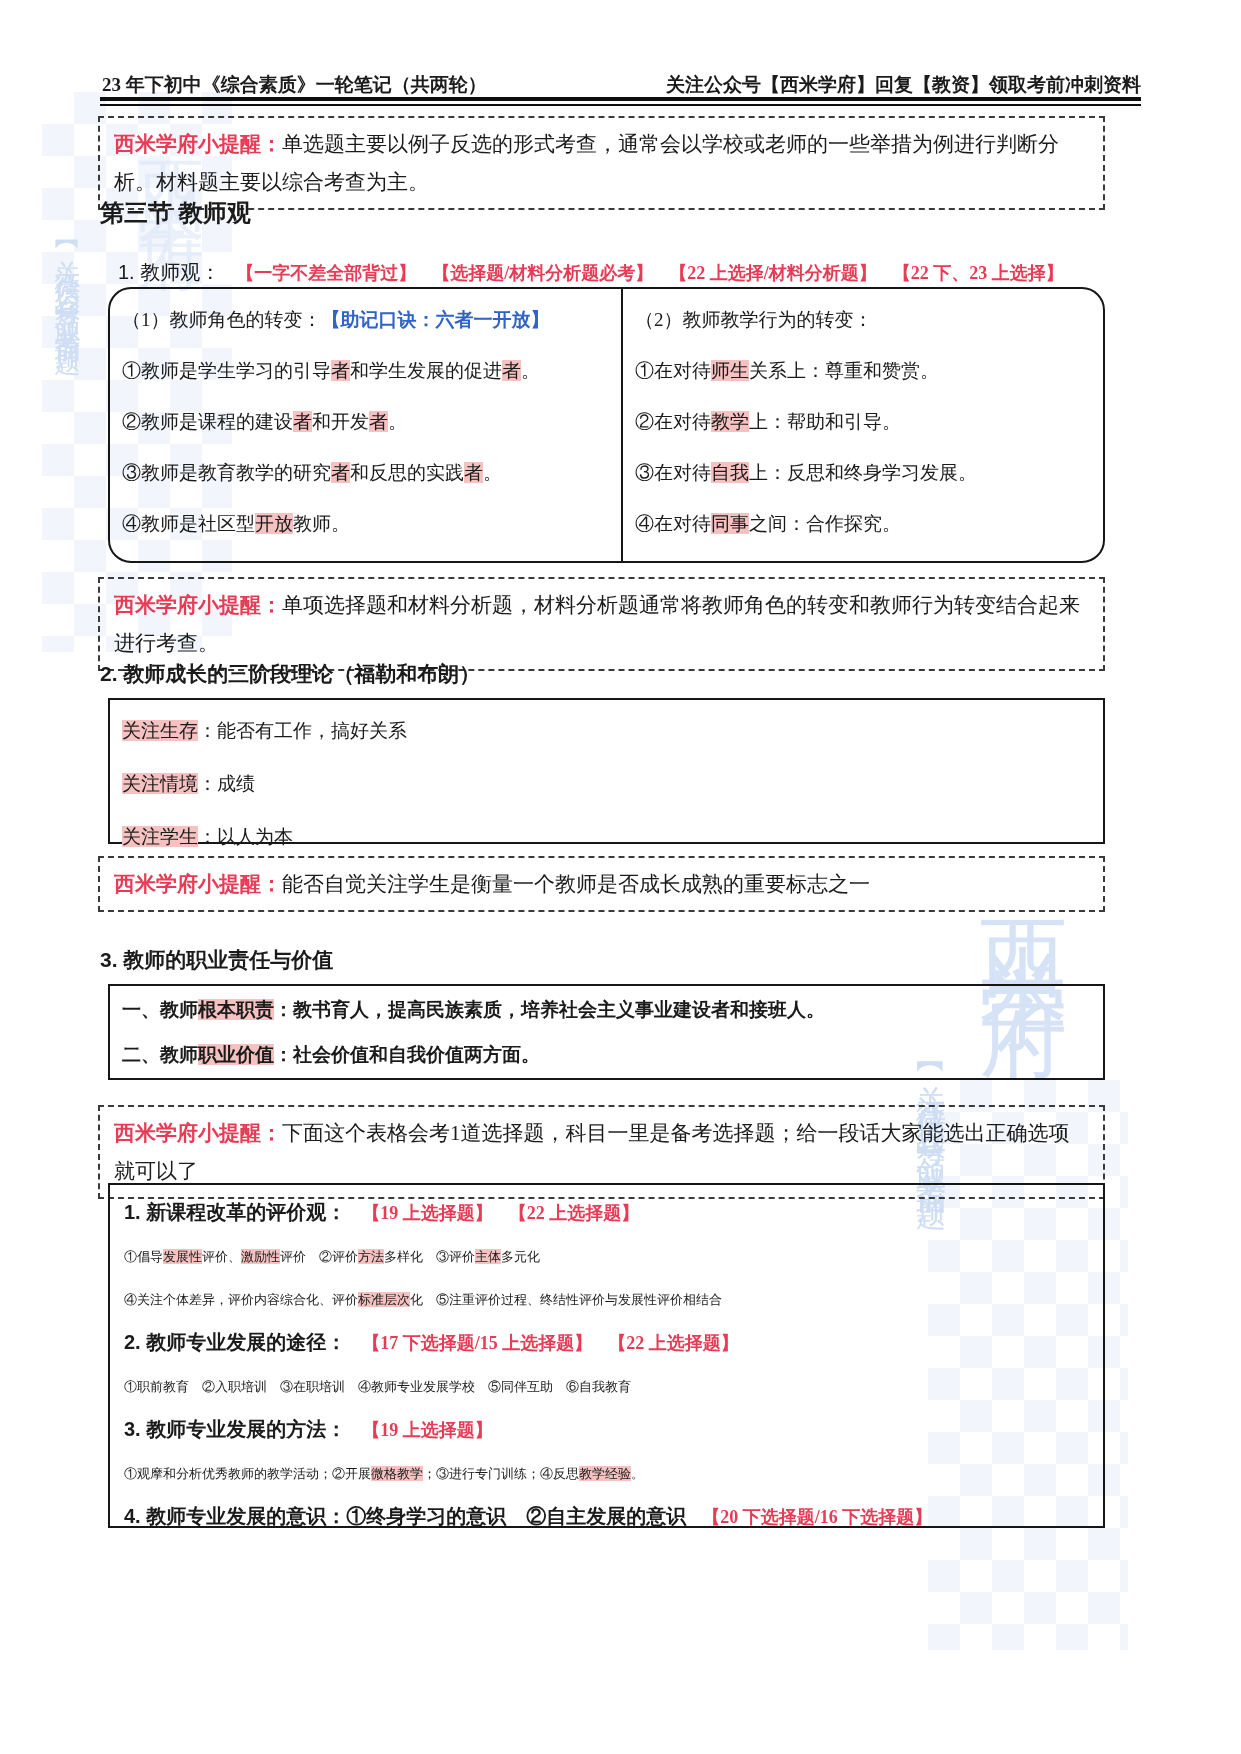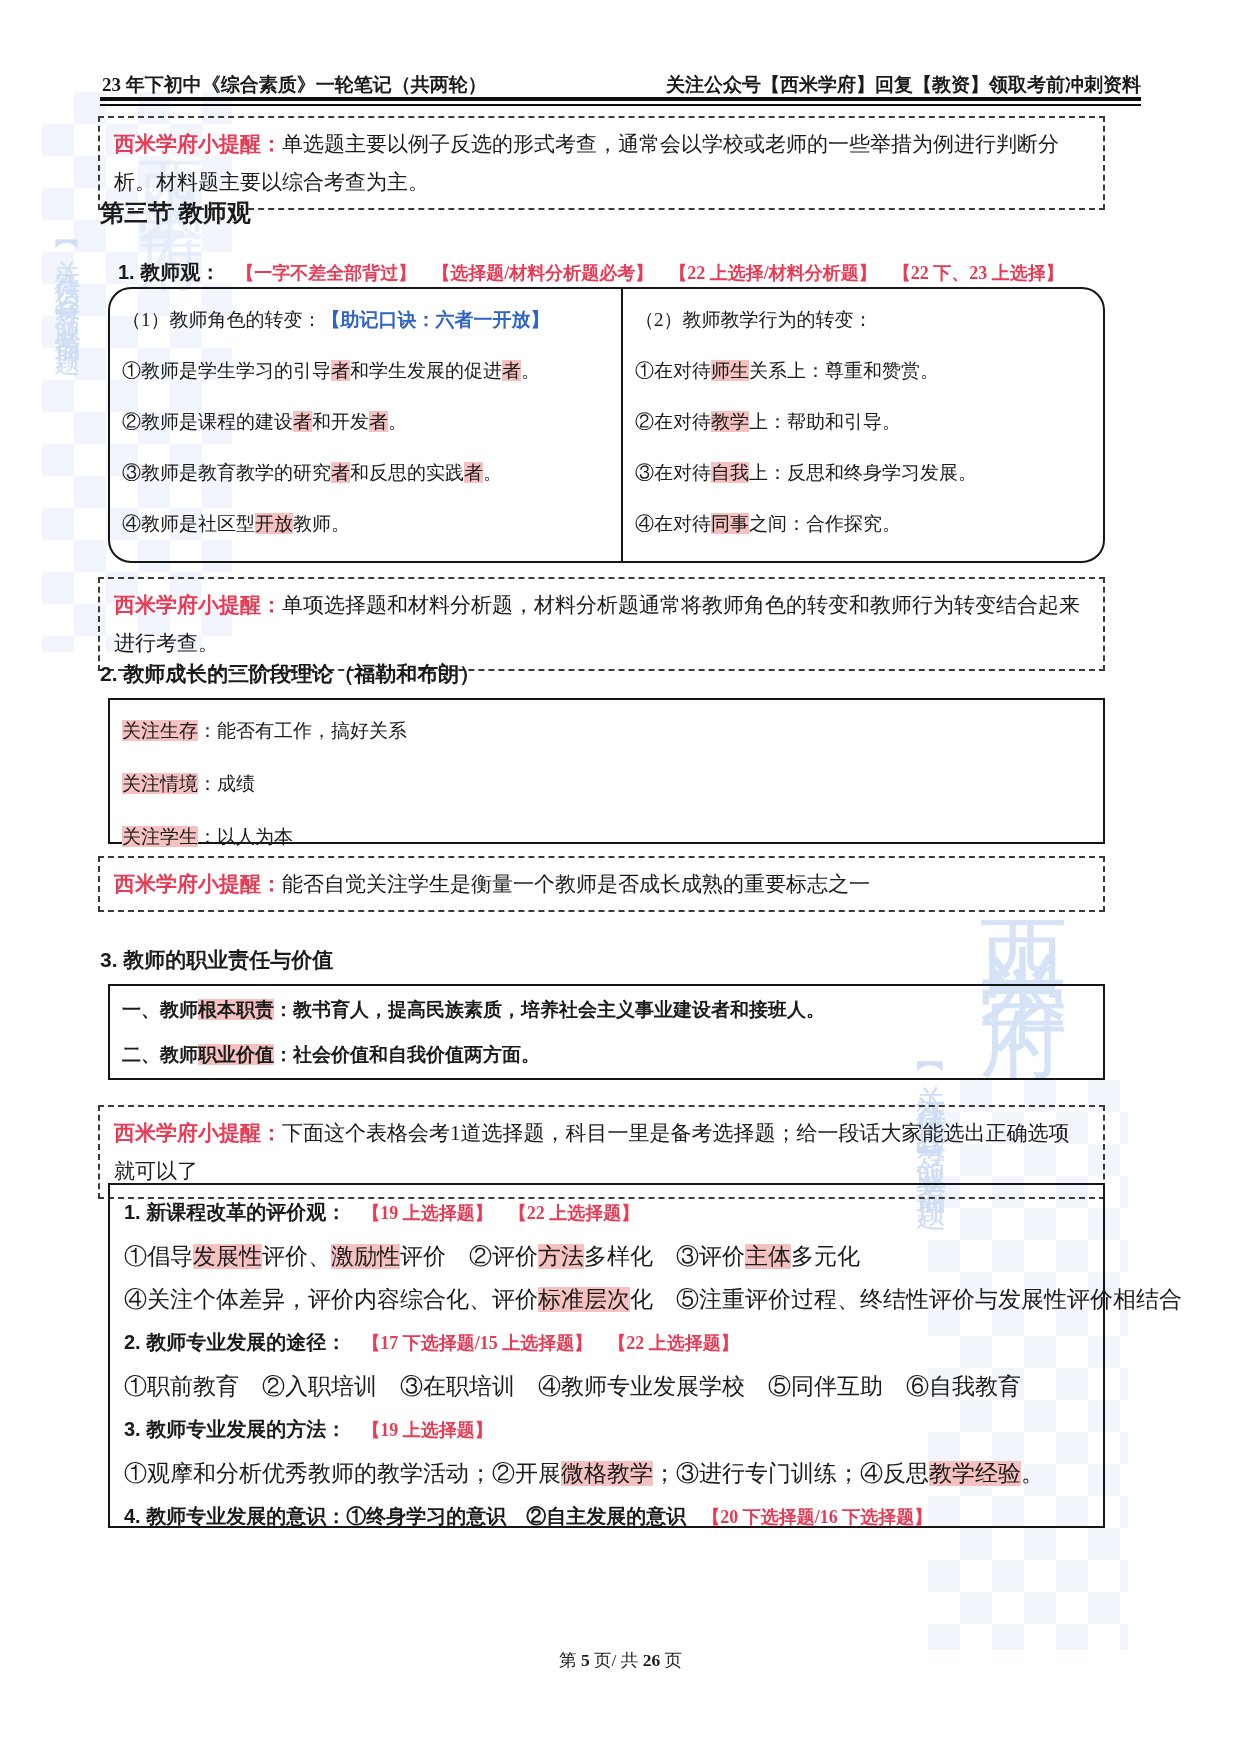--- a/index.html
+++ b/index.html
@@ -33,38 +33,38 @@
     justify-content:space-between;font-weight:bold;font-size:19px;gap:40px;}
   .header-rule{left:100px;right:100px;top:97px;height:3px;
     border-top:4px solid #0d0d0d;border-bottom:2px solid #0d0d0d;}
   .tip{left:98px;width:1007px;border:2px dashed #3a3a3a;
     padding:7px 14px;font-size:21px;line-height:1.82;box-sizing:border-box;}
   .tip-label{color:#e83b55;font-weight:bold;}
   .tip1{top:116px;} .tip2{top:577px;} .tip3{top:856px;} .tip4{top:1105px;}
   .sec-title{left:100px;top:197px;font-family:"Liberation Sans",sans-serif;
     font-weight:bold;font-size:24px;}
   .topic-line{left:118px;top:259px;font-size:20px;white-space:nowrap;}
-  .topic-num{font-family:"Liberation Sans",sans-serif;font-weight:bold;}
+  .topic-num{font-family:"Liberation Sans",sans-serif;font-weight:normal;}
   .tag{color:#e83b55;font-weight:bold;font-size:18px;margin-left:16px;}
   .tag:first-of-type{margin-left:30px;}
   
   .tbl{box-sizing:border-box;border:2px solid #161616;background:transparent;}
   .table1{left:108px;top:287px;width:997px;height:276px;display:flex;border-radius:23px;}
   .t1-left{width:513px;border-right:2px solid #161616;padding:5px 12px 0;box-sizing:border-box;}
   .t1-right{flex:1;padding:5px 12px 0;box-sizing:border-box;}
   .cell-line{font-size:19px;line-height:51px;white-space:nowrap;}
   .table2{left:108px;top:698px;width:997px;height:146px;padding:1px 12px;}
   .t2-line{font-size:19px;line-height:47px;white-space:nowrap;margin-top:6px;}
   .box3{left:108px;top:984px;width:997px;height:96px;padding:1px 12px;font-weight:bold;}
   .b3-line{font-size:19px;line-height:45px;white-space:nowrap;}
   .bigbox{left:108px;top:1183px;width:997px;height:345px;padding:6px 14px;}
   .bb-title{font-family:"Liberation Sans",sans-serif;font-weight:bold;
     font-size:20px;line-height:43px;white-space:nowrap;}
   .bb-title .tag{font-family:"Liberation Serif",serif;font-size:18px;}
-  .bb-line{font-size:23px;line-height:43px;white-space:nowrap;}
+  .bb-line{font-size:13px;line-height:43px;white-space:nowrap;}
   
   .seg-hl{background:#f6c1c1;}
   .seg-blue{color:#2f63c4;font-weight:bold;}
   .seg-b{font-weight:bold;}
   .footer{left:0;right:0;top:1648px;text-align:center;font-size:17.5px;}
 </style>
 </head>
 <body>
 
 <div class="page">
@@ -148,15 +148,14 @@
     <div class="bb-line"><span>①职前教育　②入职培训　③在职培训　④教师专业发展学校　⑤同伴互助　⑥自我教育</span></div>
     <div class="bb-title">
       <span>3. 教师专业发展的方法：</span><span class="tag">【19 上选择题】</span>
     </div>
     <div class="bb-line"><span>①观摩和分析优秀教师的教学活动；②开展</span><span class="seg-hl">微格教学</span><span>；③进行专门训练；④反思</span><span class="seg-hl">教学经验</span><span>。</span></div>
     <div class="bb-title">
       <span>4. 教师专业发展的意识：①终身学习的意识　②自主发展的意识</span><span class="tag">【20 下选择题/16 下选择题】</span>
     </div>
   </div>
 
-  <div class="layer footer"><span>第 </span><span class="seg-b">5</span><span> 页/ 共 </span><span class="seg-b">26</span><span> 页</span></div>
 
 </div>
 
 </body></html>

